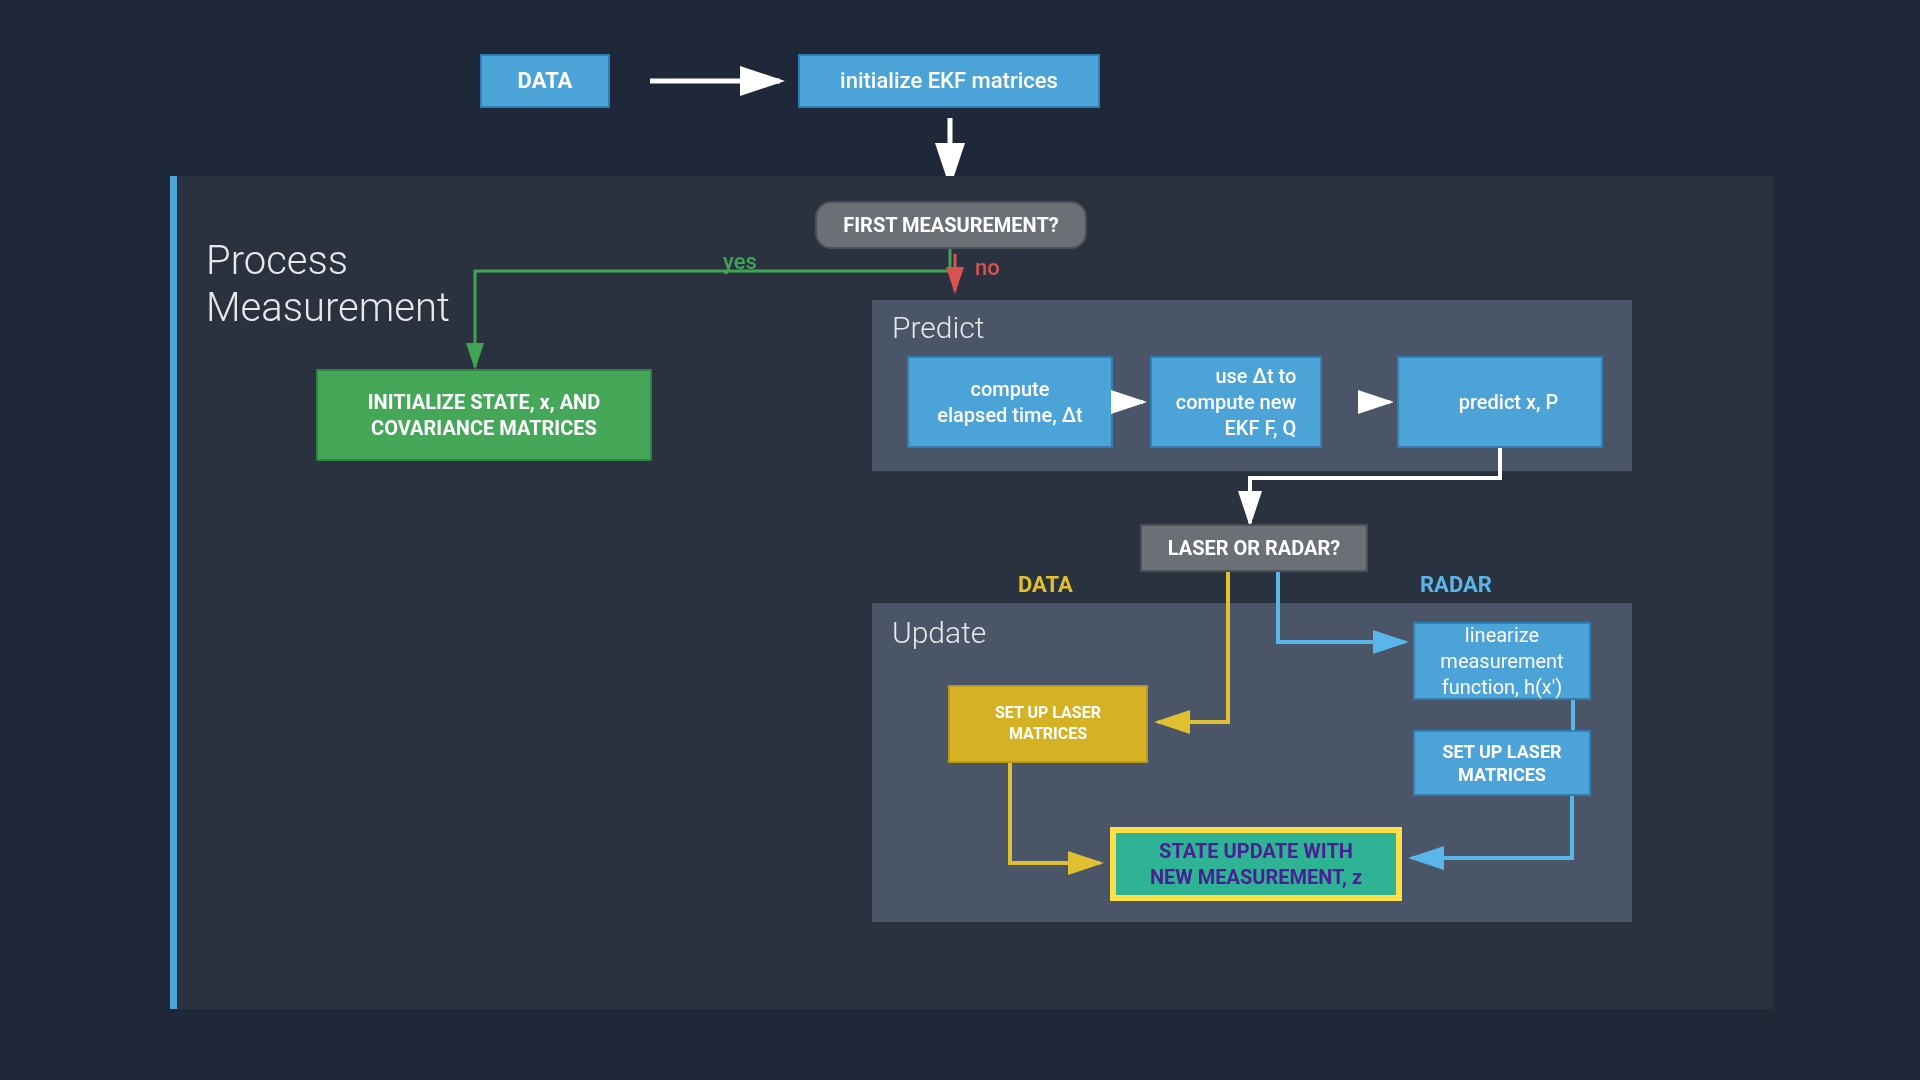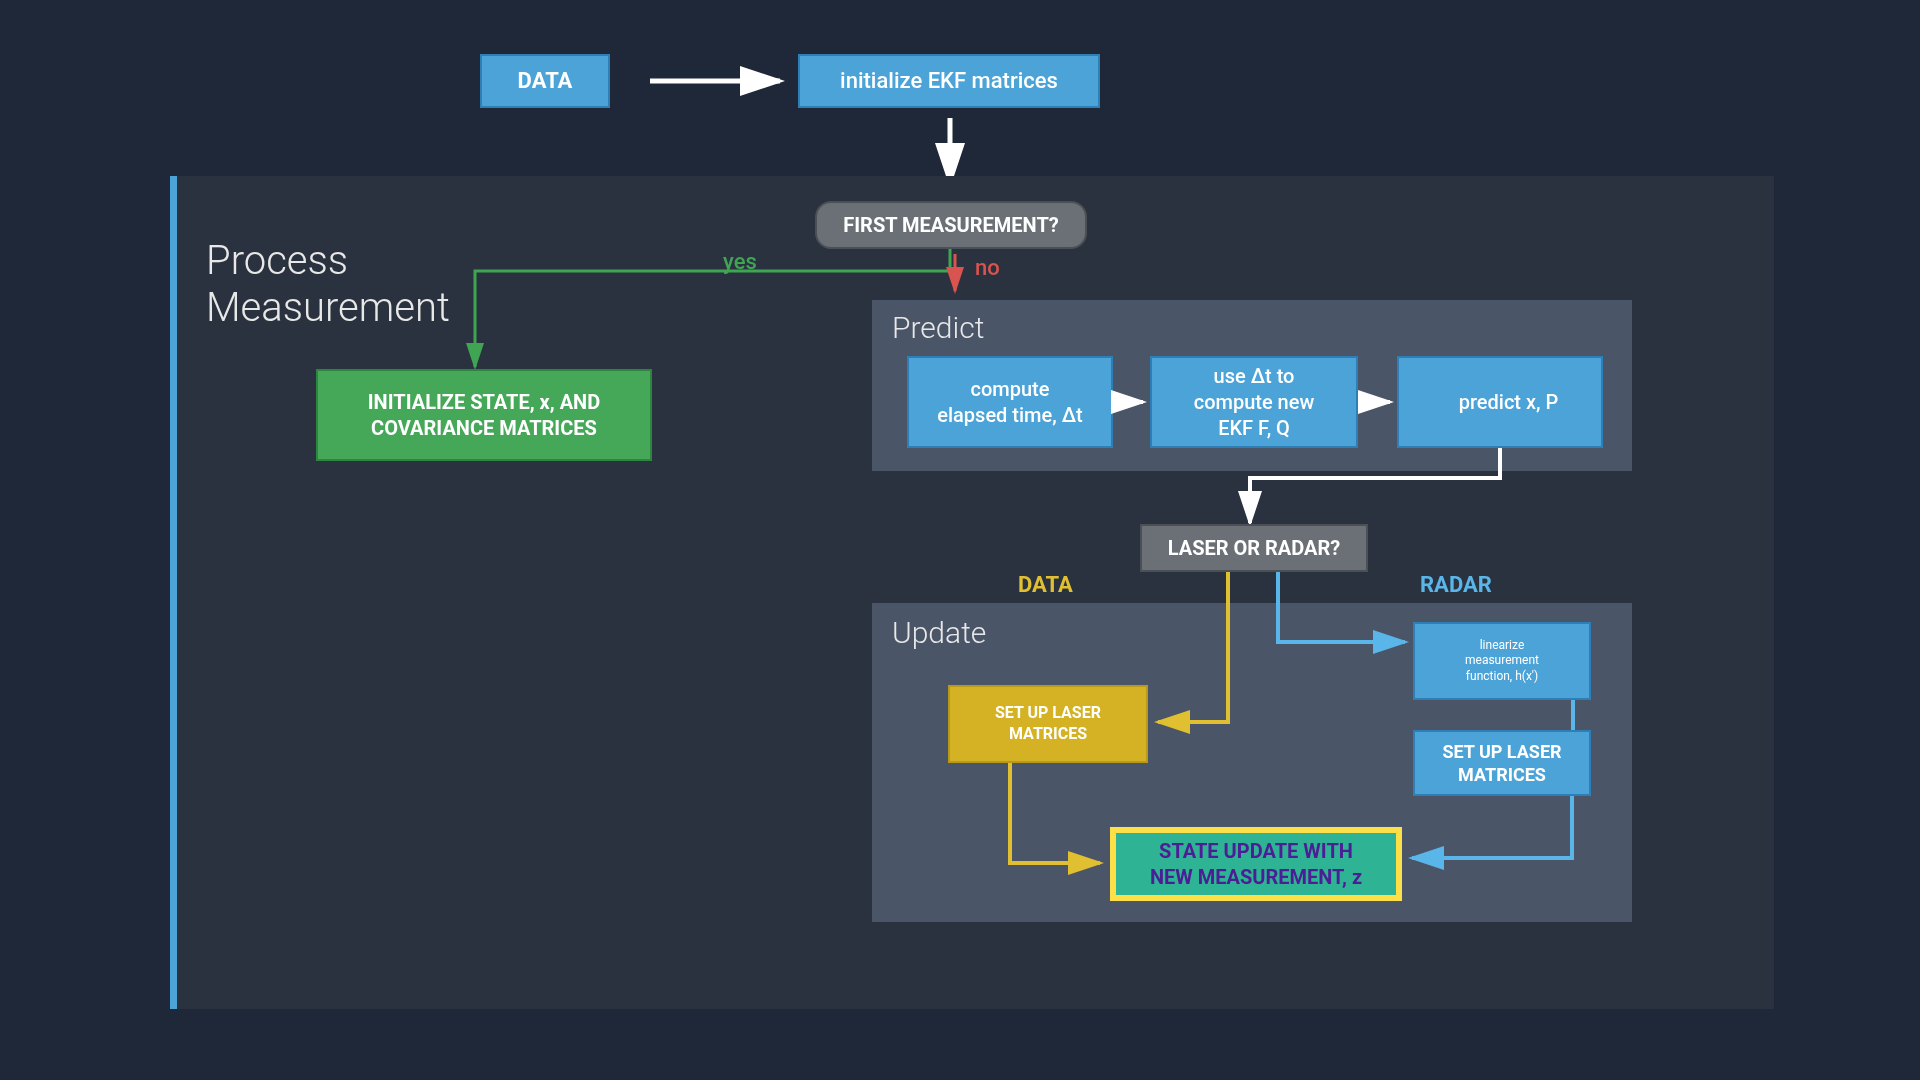--- a/index.html
+++ b/index.html
@@ -131,21 +131,21 @@
 
 <div class="container" style="left:872px;top:300px;width:760px;height:171px;"></div>
 <div class="title" style="left:892px;top:310px;font-size:30px;">
   <span>Predict</span>
 </div>
 
 <div class="box blue-box" style="left:907px;top:356px;width:206px;height:92px;font-size:20px;white-space:pre-line;">
   <span>compute
 elapsed time, Δt</span>
 </div>
-<div class="box blue-box" style="left:1150px;top:356px;width:208px;height:92px;font-size:20px;white-space:pre-line;">
+<div class="box blue-box" style="left:1150px;top:356px;width:172px;height:92px;font-size:20px;white-space:pre-line;text-align:right;">
   <span>use Δt to
 compute new
 EKF F, Q</span>
 </div>
 <div class="box blue-box" style="left:1397px;top:356px;width:206px;height:92px;font-size:20px;padding-left:17px;">
   <span>predict x, P</span>
 </div>
 
 <svg class="connector" style="left:1113px;top:392px;" width="40" height="20">
   <line x1="5" y1="10" x2="30" y2="10" stroke="#ffffff" stroke-width="4" marker-end="url(#arr-white)"></line>
@@ -173,21 +173,21 @@
 <div class="container" style="left:872px;top:603px;width:760px;height:319px;"></div>
 <div class="title" style="left:892px;top:615px;font-size:30px;">
   <span>Update</span>
 </div>
 
 <div class="box yellow-box" style="left:948px;top:685px;width:200px;height:78px;font-size:16px;font-weight:700;white-space:pre-line;">
   <span>SET UP LASER
 MATRICES</span>
 </div>
 
-<div class="box blue-box" style="left:1413px;top:622px;width:178px;height:78px;font-size:12px;font-weight:400;white-space:pre-line;">
+<div class="box blue-box" style="left:1413px;top:622px;width:178px;height:78px;font-size:20px;font-weight:400;white-space:pre-line;">
   <span>linearize
 measurement
 function, h(x')</span>
 </div>
 
 <div class="box blue-box" style="left:1413px;top:730px;width:178px;height:66px;font-size:18px;font-weight:700;white-space:pre-line;">
   <span>SET UP LASER
 MATRICES</span>
 </div>
 

